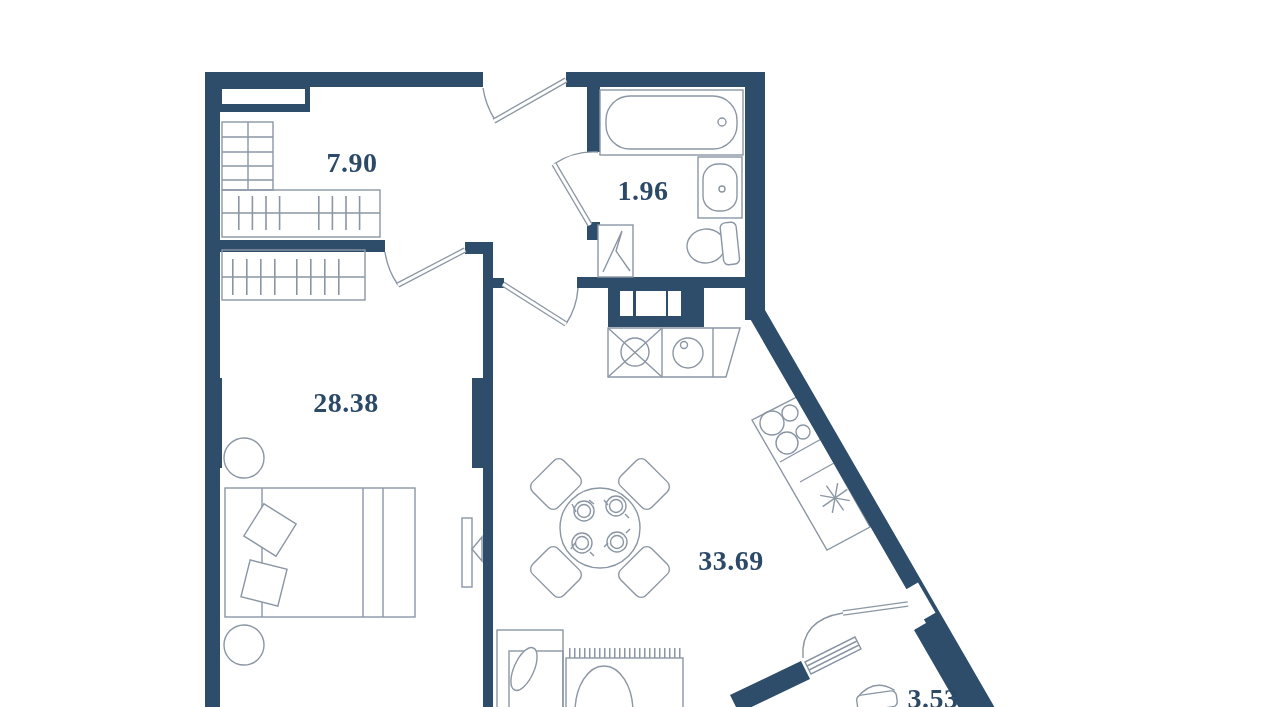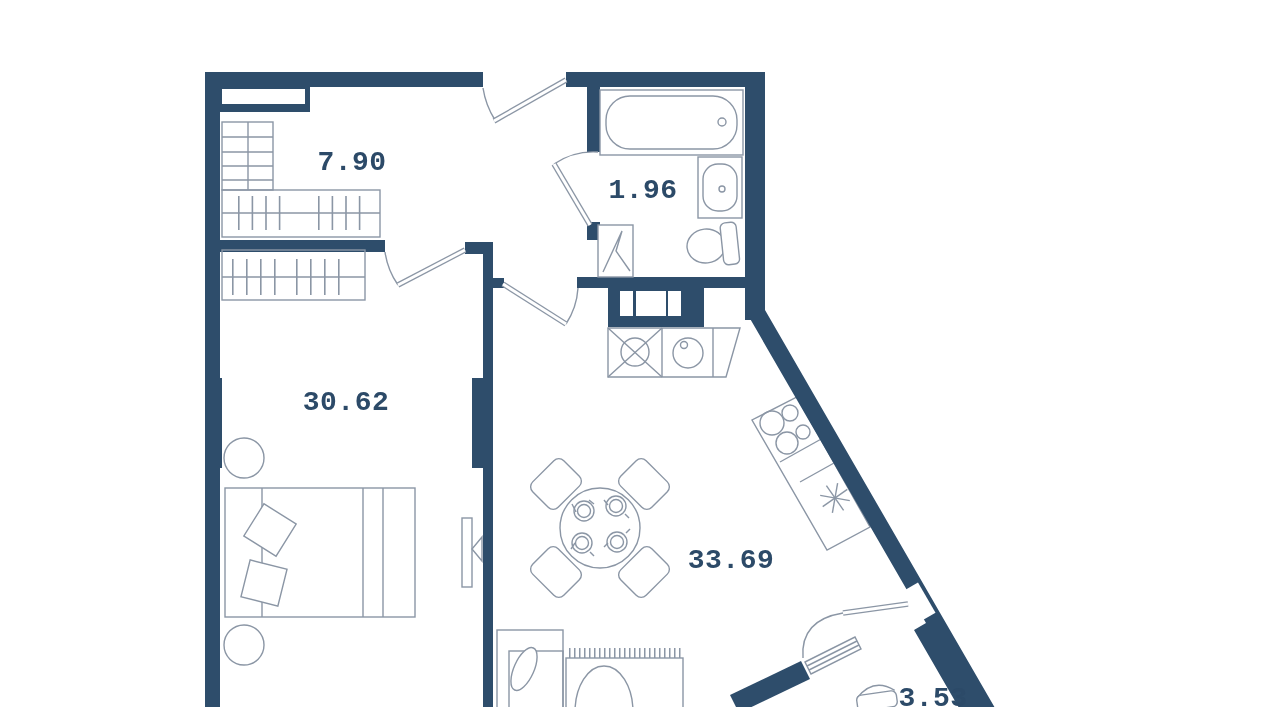--- a/index.html
+++ b/index.html
@@ -5,21 +5,21 @@
   :root{
     --wall:#2e4d6b;
     --line:#8b96a5;
     --bg:#ffffff;
     --label:#2c4a68;
   }
   html,body{margin:0;padding:0;background:var(--bg);}
   #plan{
     position:relative;width:1145px;height:707px;overflow:hidden;
     background:var(--bg);
-    font-family:Liberation Mono, monospace;
+    font-family:Liberation Serif, serif;
   }
   .wall{position:absolute;background:var(--wall);}
   .white-inset{position:absolute;background:var(--bg);}
   svg.linework{position:absolute;left:0;top:0;}
   .ink{stroke:var(--line);stroke-width:1.4;fill:none;}
   .ink-fill{stroke:var(--line);stroke-width:1.4;fill:#fff;}
   .navy-fill{fill:var(--wall);stroke:none;}
   .white-fill{fill:#fff;stroke:none;}
   .leaf-under{stroke:var(--line);stroke-width:5.5;fill:none;}
   .leaf-over{stroke:#fff;stroke-width:3;fill:none;}
@@ -218,16 +218,16 @@
     </g>
     <g>
       <path class="ink" d="M566,324 A74,74 0 0 0 578,288"></path>
       <path class="leaf-under" d="M503,284 L566,324"></path>
       <path class="leaf-over" d="M503,284 L566,324"></path>
     </g>
   </svg>
 
   <div class="room-label" style="left:352px;top:147px;">7.90</div>
   <div class="room-label" style="left:643px;top:175px;">1.96</div>
-  <div class="room-label" style="left:346px;top:387px;">30.62</div>
+  <div class="room-label" style="left:346px;top:387px;">28.38</div>
   <div class="room-label" style="left:731px;top:545px;">33.69</div>
   <div class="room-label" style="left:933px;top:683px;">3.53</div>
 </div>
 
 </body></html>

